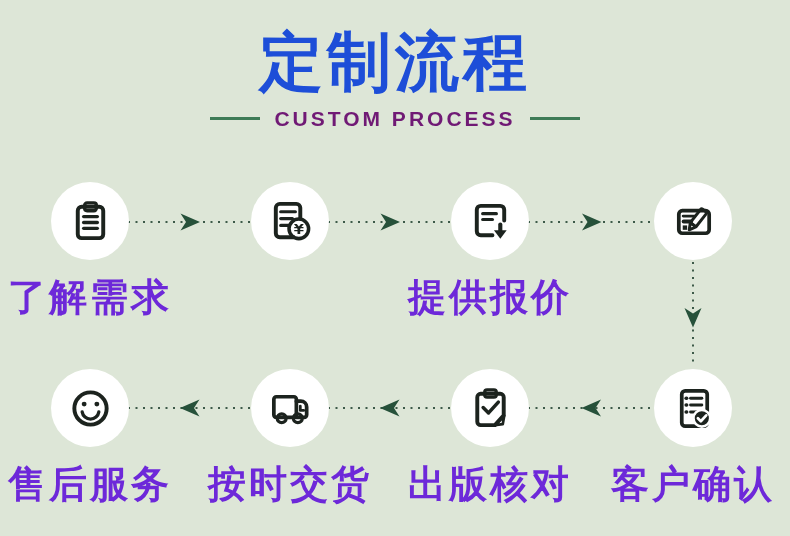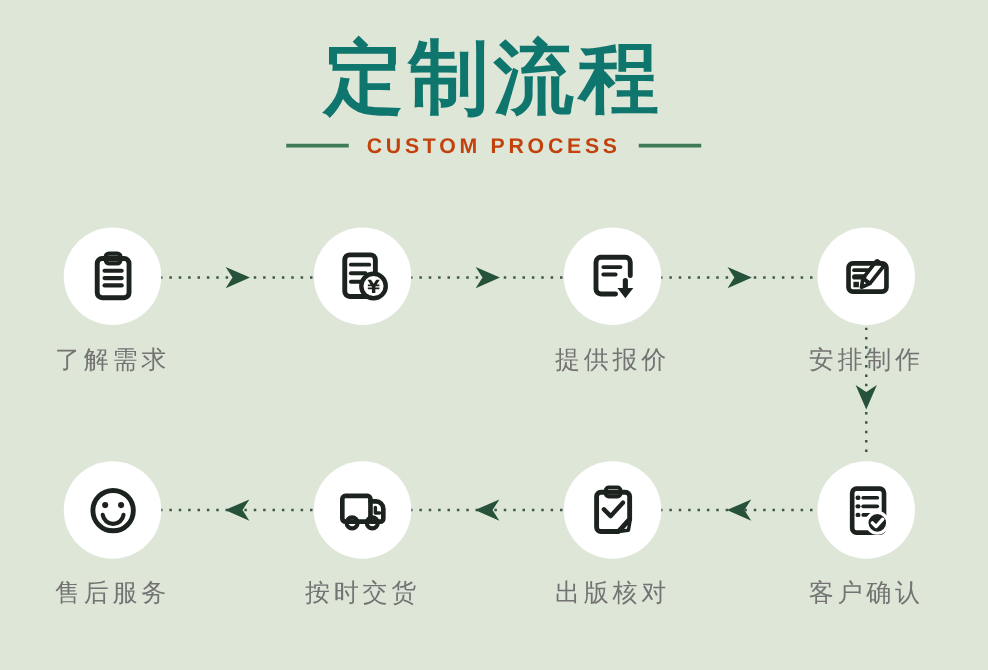--- a/index.html
+++ b/index.html
@@ -7,43 +7,43 @@
   .canvas {
     position:relative;
     width:790px; height:536px;
     background:#dde6d7;
     font-family:"Liberation Sans","DejaVu Sans",sans-serif;
     overflow:hidden;
     margin:0 auto;
   }
   .header { position:absolute; top:24px; left:0; right:0; text-align:center; }
   .title {
-    font-size:64px; font-weight:900; color:#0f766e;
+    font-size:64px; font-weight:900; color:#1d4ed8;
     letter-spacing:4px; line-height:1.2; white-space:nowrap;
   }
   .subtitle-row {
     margin-top:6px;
     display:flex; align-items:center; justify-content:center; gap:14px;
   }
   .subtitle-line { width:50px; height:3px; background:#3e7b56; }
   .subtitle-text {
-    font-size:17px; font-weight:700; letter-spacing:3px; color:#c2410c;
+    font-size:21px; font-weight:700; letter-spacing:3px; color:#701a75;
     white-space:nowrap;
   }
   .step {
     position:absolute; width:170px; z-index:2;
     display:flex; flex-direction:column; align-items:center; gap:17px;
   }
   .circle {
     width:78px; height:78px; border-radius:50%; background:#ffffff;
     display:flex; align-items:center; justify-content:center;
   }
   .circle svg { width:47px; height:47px; display:block; }
   .step-label {
-    font-size:20px; font-weight:400; color:#737373;
+    font-size:38px; font-weight:700; color:#6d28d9;
     letter-spacing:3px; white-space:nowrap; line-height:1.1;
   }
   
   .pos-c1r1 { left:5px;   top:182px; }
   .pos-c2r1 { left:205px; top:182px; }
   .pos-c3r1 { left:405px; top:182px; }
   .pos-c4r1 { left:608px; top:182px; }
   .pos-c4r2 { left:608px; top:369px; }
   .pos-c3r2 { left:405px; top:369px; }
   .pos-c2r2 { left:205px; top:369px; }
@@ -144,21 +144,20 @@
         <rect class="icon-stroke" stroke-width="3.8" x="9" y="13" width="31" height="23" rx="3.5"></rect>
         <line class="icon-stroke" stroke-width="3" x1="13.5" y1="18.5" x2="25" y2="18.5"></line>
         <line class="icon-stroke" stroke-width="4.2" x1="14" y1="24" x2="21.5" y2="24"></line>
         <rect class="icon-fill" x="13" y="28" width="4.5" height="4.5"></rect>
         <g transform="translate(27,23) rotate(38)">
           <rect class="icon-stroke" stroke-width="3" x="-3.6" y="-13" width="7.2" height="18.5" rx="1.5" fill="#fff"></rect>
           <path class="icon-stroke" stroke-width="3" d="M-3.6,5.5 L0,12 L3.6,5.5 Z" fill="#fff"></path>
         </g>
       </svg>
     </div>
-    <div class="step-label">安排制作</div>
   </div>
 
   <div class="step pos-c4r2">
     <div class="circle">
       <svg viewBox="0 0 48 48">
         <rect class="icon-stroke" stroke-width="3.8" x="12" y="6" width="26" height="36" rx="3.5"></rect>
         <line class="icon-stroke" stroke-width="3.6" x1="16.5" y1="13.5" x2="17" y2="13.5"></line>
         <line class="icon-stroke" stroke-width="3" x1="21" y1="13.5" x2="32.5" y2="13.5"></line>
         <line class="icon-stroke" stroke-width="3.6" x1="16.5" y1="20.5" x2="17" y2="20.5"></line>
         <line class="icon-stroke" stroke-width="3" x1="21" y1="20.5" x2="32.5" y2="20.5"></line>

